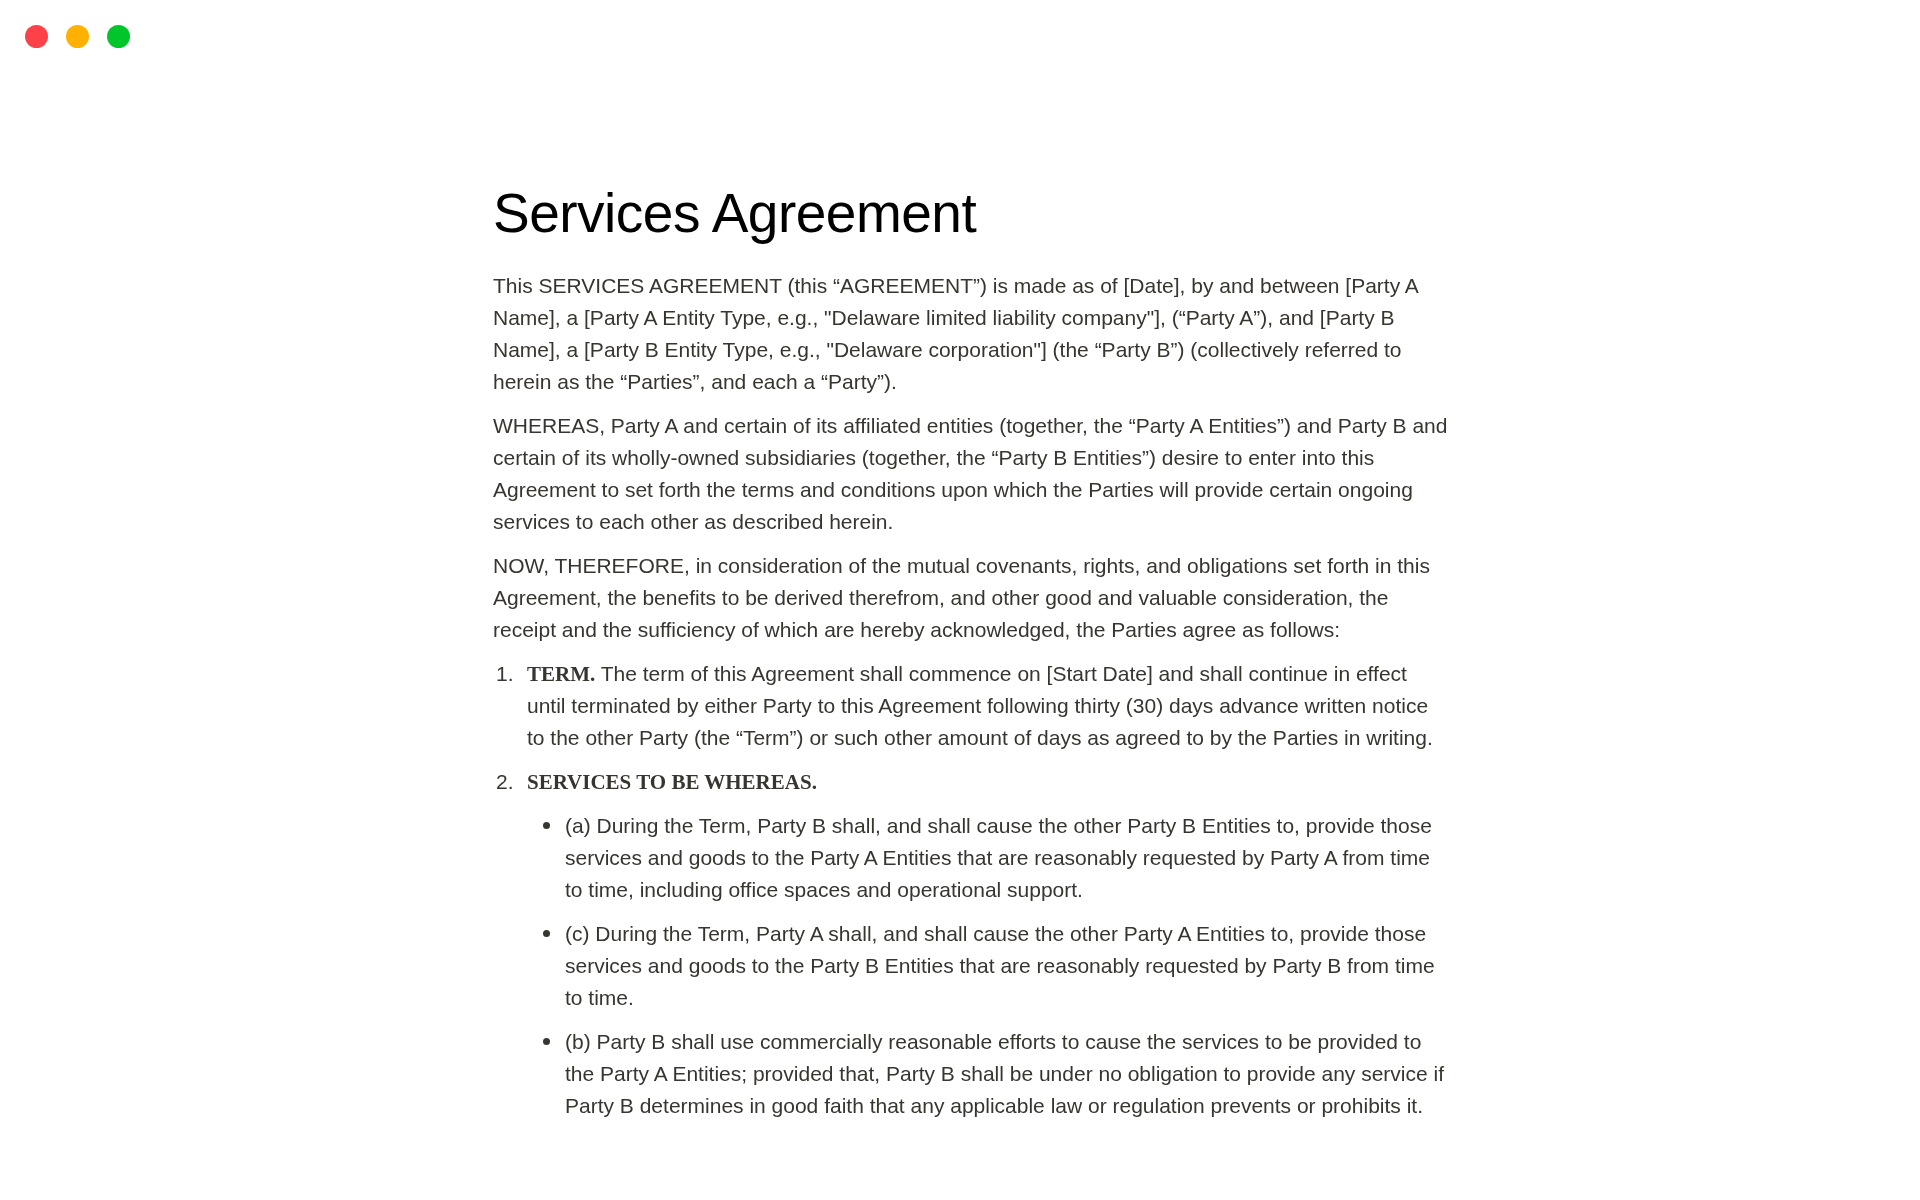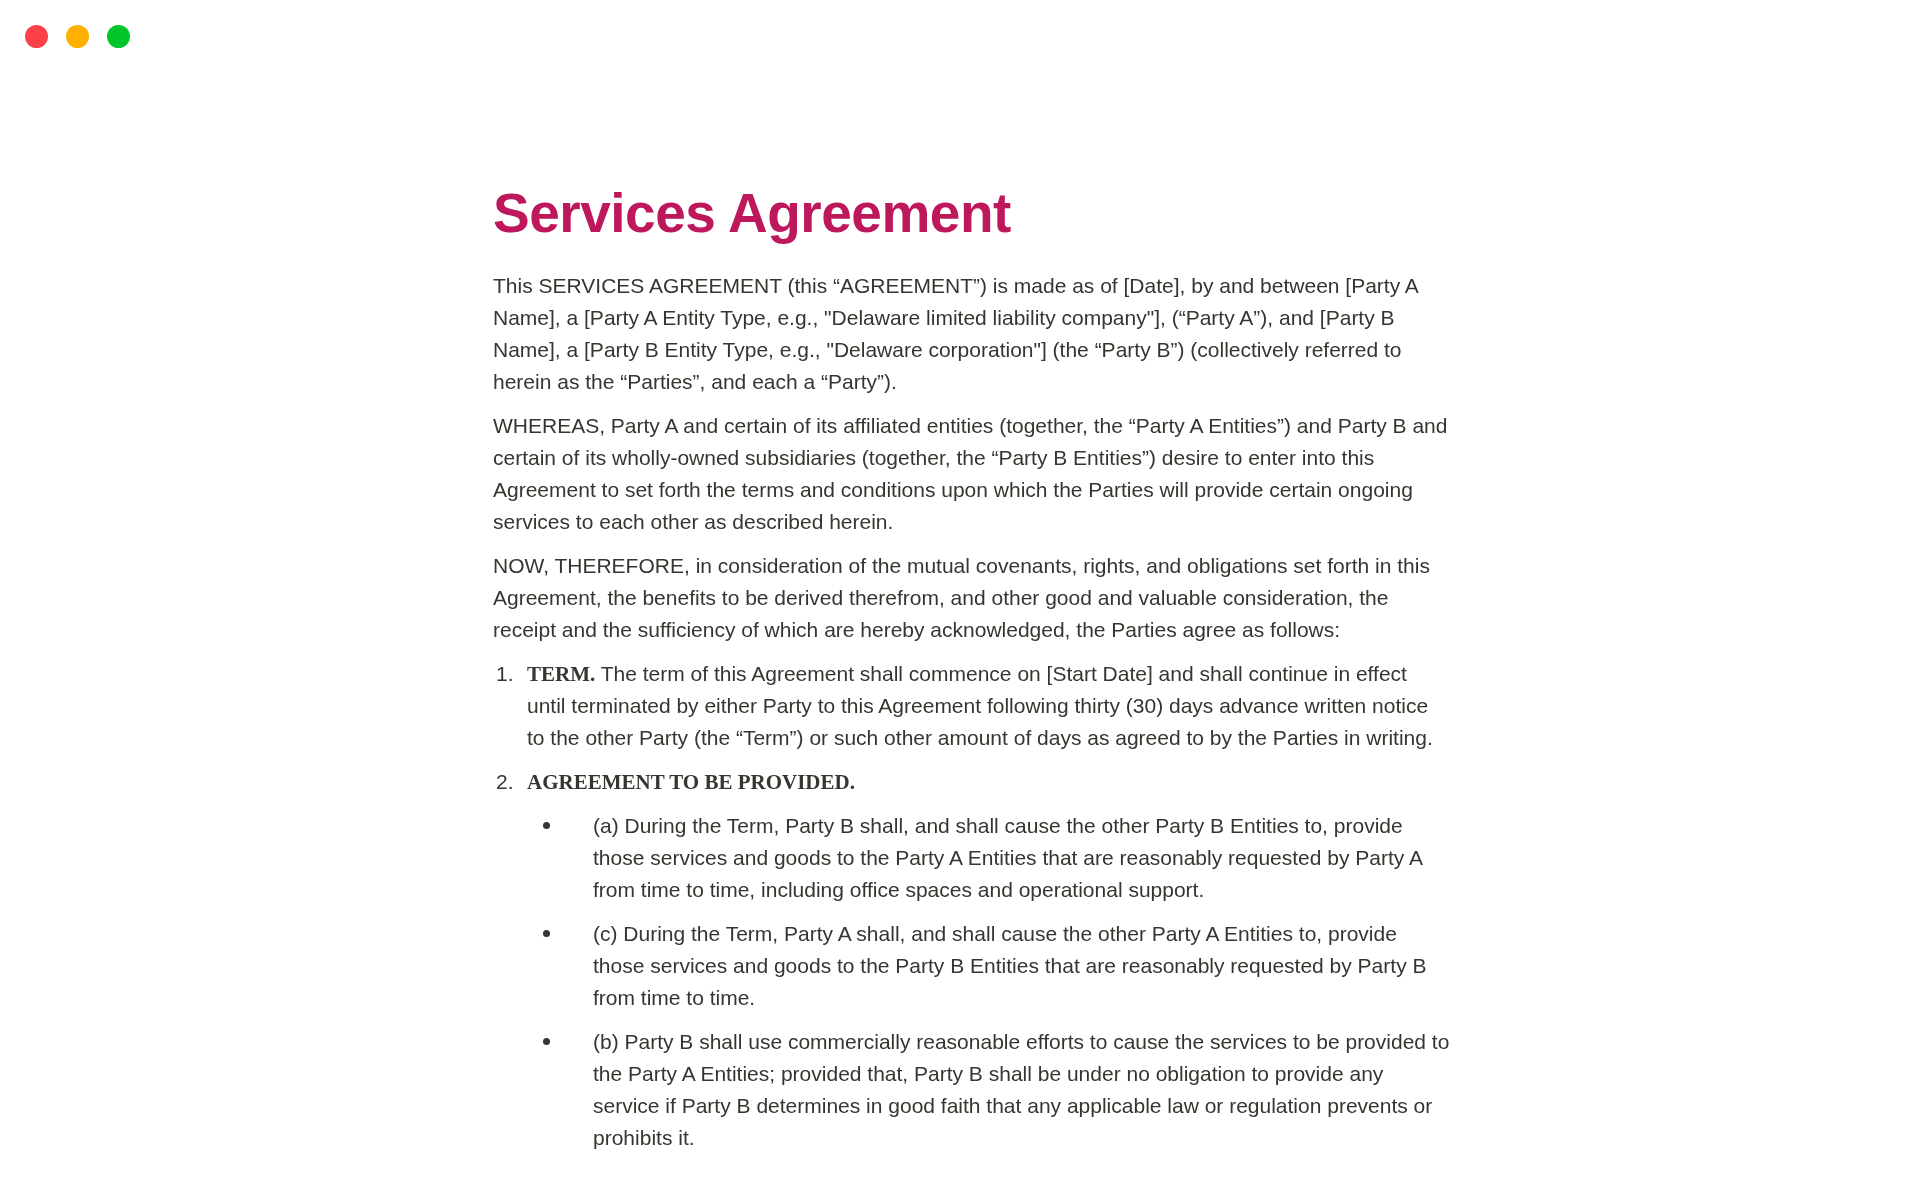--- a/index.html
+++ b/index.html
@@ -29,24 +29,24 @@
     .page {
       position: absolute;
       left: 493px;
       top: 0;
       width: 958px;
       padding-top: 180px;
     }
     h1.doc-title {
       font-size: 55px;
       line-height: 66px;
-      font-weight: 700;
+      font-weight: 400;
       letter-spacing: -0.5px;
       margin: 0 0 24px 0;
-      color: #be185d;
+      color: #000000;
     }
     .para {
       font-size: 21px;
       line-height: 32px;
       margin: 8px 0 12px 0;
     }
     .num-item {
       display: flex;
       font-size: 21px;
       line-height: 32px;
@@ -70,21 +70,21 @@
       justify-content: center;
       align-items: flex-start;
       padding-top: 12px;
     }
     .dot {
       width: 7px;
       height: 7px;
       border-radius: 50%;
       background: #37352F;
     }
-    .bullet-body { flex: 1; margin-left: 28px; }
+    .bullet-body { flex: 1; }
     strong { font-weight: 700; font-family: Liberation Serif, serif; }
   </style>
 </head>
 <body>
 
 <div>
 
   <div class="traffic-lights">
     <span class="light" id="light-close" style="background: rgb(252, 65, 73);"></span>
     <span class="light" id="light-min" style="background: rgb(255, 176, 0);"></span>
@@ -99,21 +99,21 @@
     <p class="para">WHEREAS, Party A and certain of its affiliated entities (together, the “Party A Entities”) and Party B and certain of its wholly-owned subsidiaries (together, the “Party B Entities”) desire to enter into this Agreement to set forth the terms and conditions upon which the Parties will provide certain ongoing services to each other as described herein.</p>
     <p class="para">NOW, THEREFORE, in consideration of the mutual covenants, rights, and obligations set forth in this Agreement, the benefits to be derived therefrom, and other good and valuable consideration, the receipt and the sufficiency of which are hereby acknowledged, the Parties agree as follows:</p>
 
     <div class="num-item">
       <span class="num-marker">1.</span>
       <span class="num-body"><strong>TERM.</strong><span> The term of this Agreement shall commence on [Start Date] and shall continue in effect until terminated by either Party to this Agreement following thirty (30) days advance written notice to the other Party (the “Term”) or such other amount of days as agreed to by the Parties in writing.</span></span>
     </div>
 
     <div class="num-item">
       <span class="num-marker">2.</span>
-      <span class="num-body"><strong>AGREEMENT TO BE PROVIDED.</strong><span></span></span>
+      <span class="num-body"><strong>SERVICES TO BE WHEREAS.</strong><span></span></span>
     </div>
 
     <div class="bullet-item">
       <span class="bullet-marker">
           <span class="dot"></span>
         </span>
       <span class="bullet-body">(a) During the Term, Party B shall, and shall cause the other Party B Entities to, provide those services and goods to the Party A Entities that are reasonably requested by Party A from time to time, including office spaces and operational support.</span>
     </div>
 
     <div class="bullet-item">

